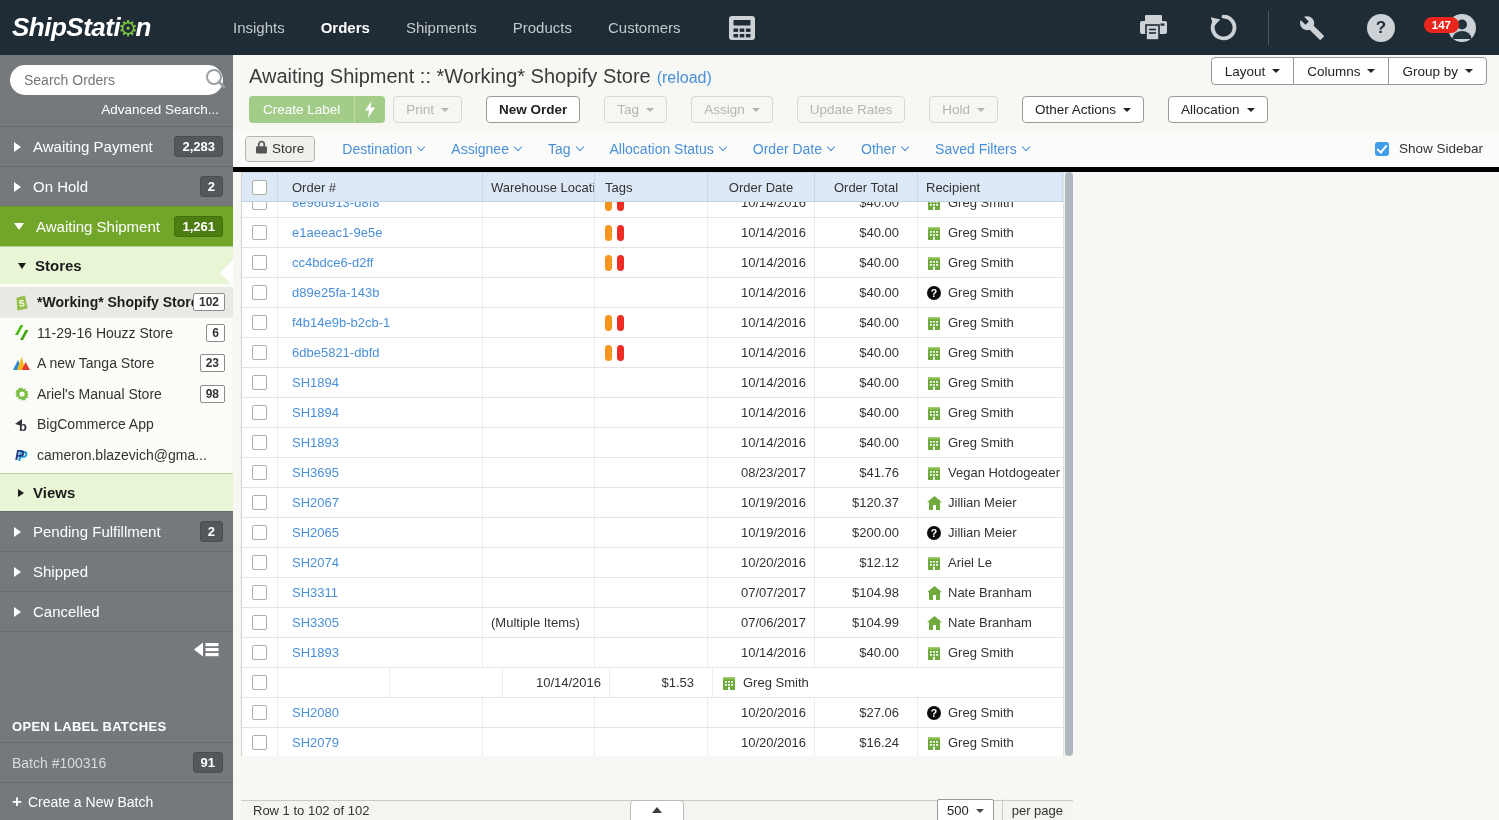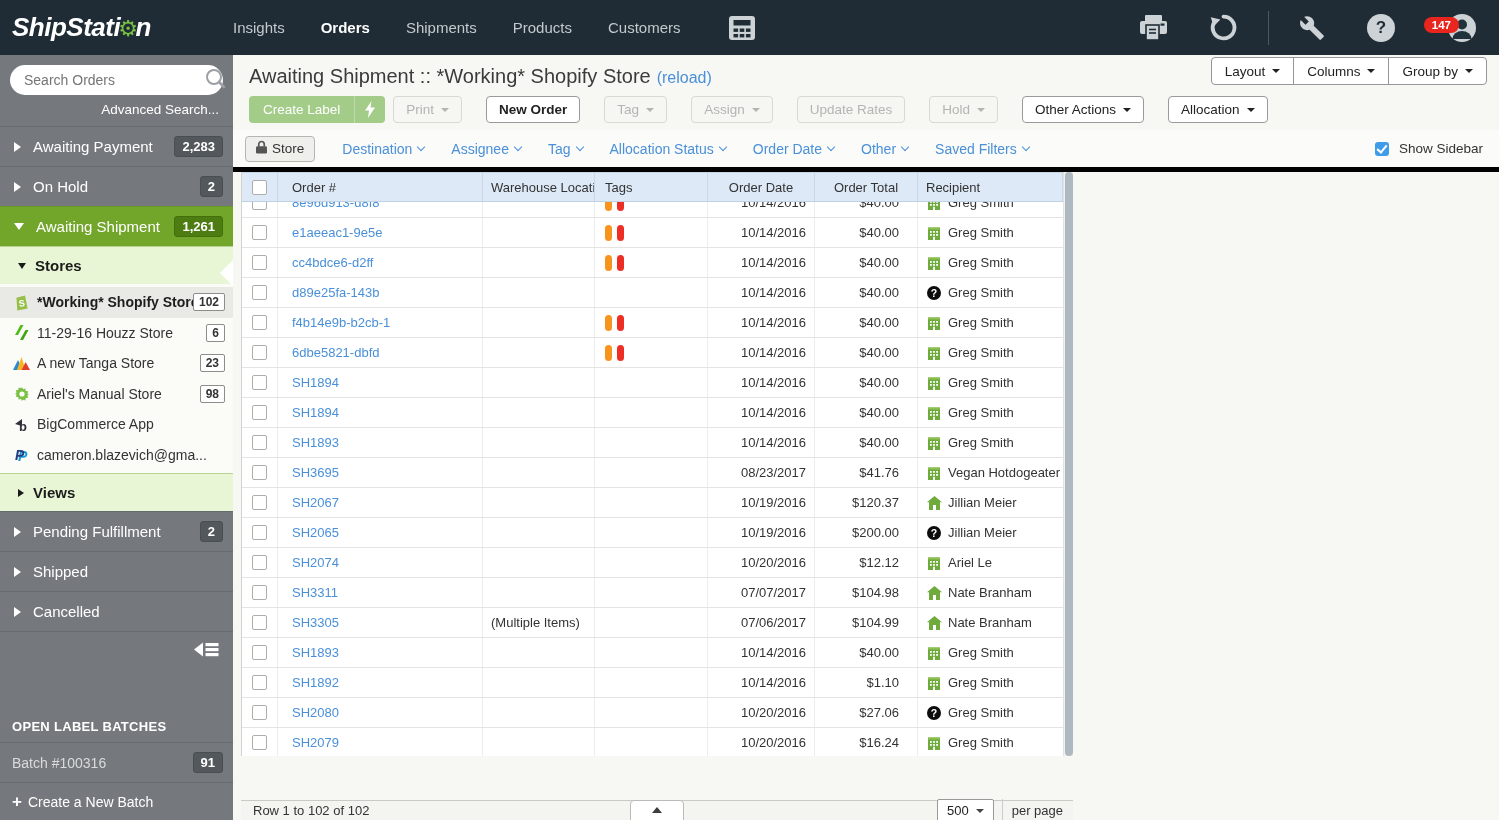--- a/index.html
+++ b/index.html
@@ -930,27 +930,24 @@
                           </g>
                         </svg>
                       </span>
                       <span>Greg Smith</span>
                     </div>
                   </div>
                   <div class="grow">
                     <div class="gcell c-check">
                       <span class="cb"></span>
                     </div>
-                    <div class="gcell c-order">
-                      <span class="order-link">SH1892</span>
-                    </div>
                     <div class="gcell c-wh"></div>
                     <div class="gcell c-tags"></div>
                     <div class="gcell c-date">10/14/2016</div>
-                    <div class="gcell c-total">$1.10</div>
+                    <div class="gcell c-total">$1.53</div>
                     <div class="gcell c-recip">
                       <span class="recip-icn">
                         <svg width="14" height="14" viewBox="0 0 14 14">
                           <rect x="1" y="1.5" width="12" height="12.5" fill="#6faa3c"></rect>
                           <rect x="1" y="1.5" width="12" height="2" fill="#8cc152"></rect>
                           <g fill="#fff">
                             <rect x="3" y="5" width="1.8" height="1.8"></rect>
                             <rect x="6.1" y="5" width="1.8" height="1.8"></rect>
                             <rect x="9.2" y="5" width="1.8" height="1.8"></rect>
                             <rect x="3" y="8" width="1.8" height="1.8"></rect>

